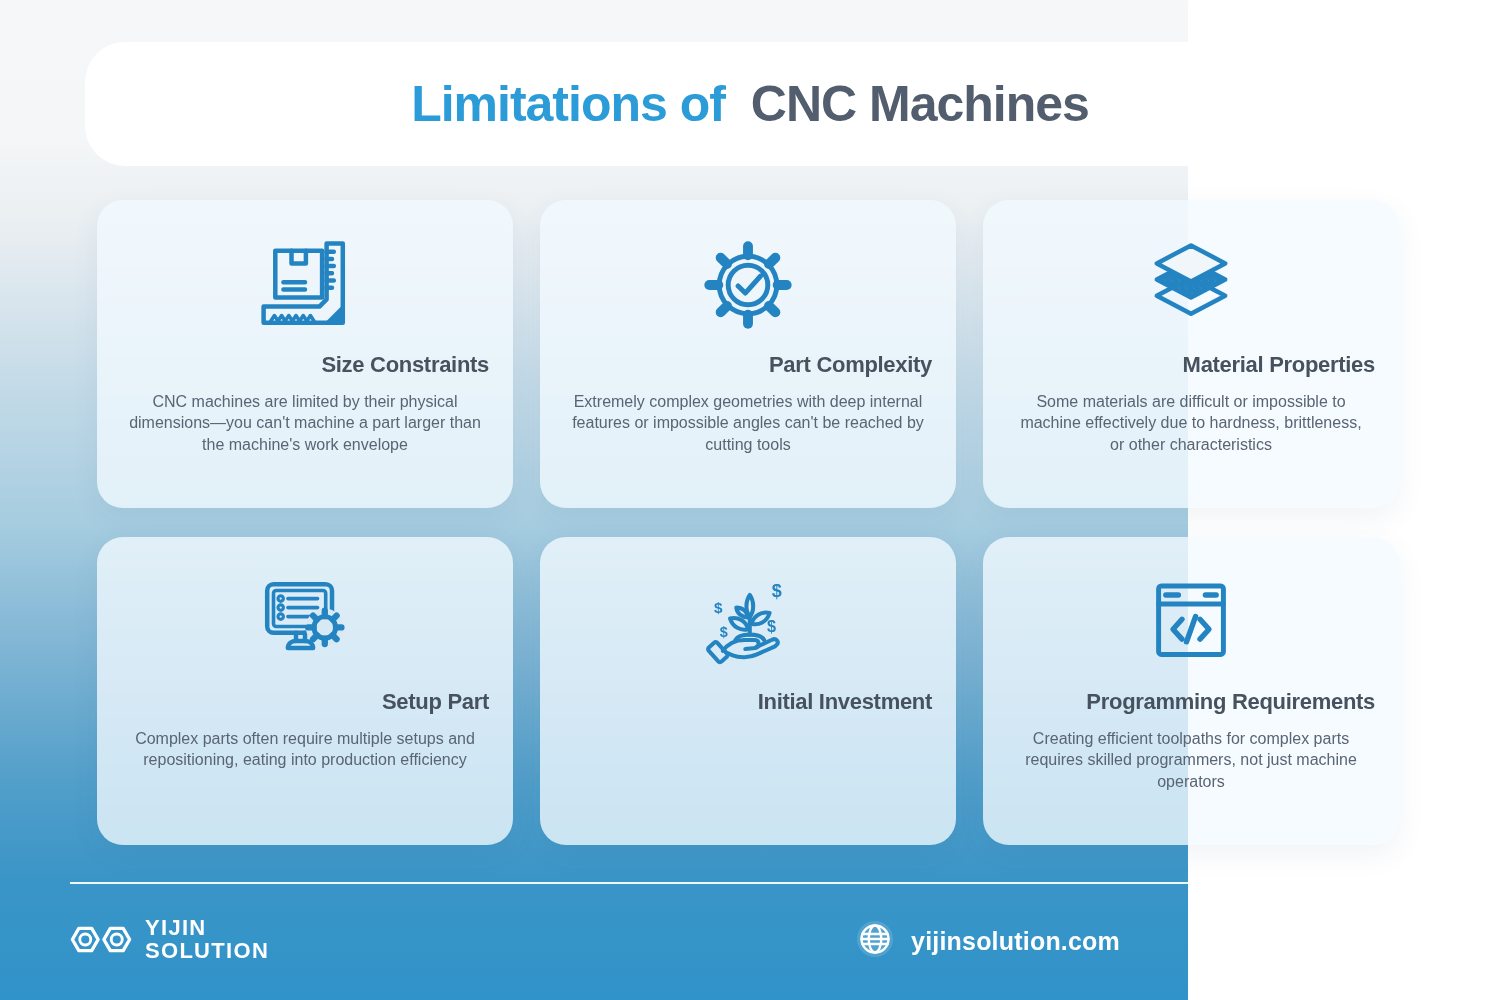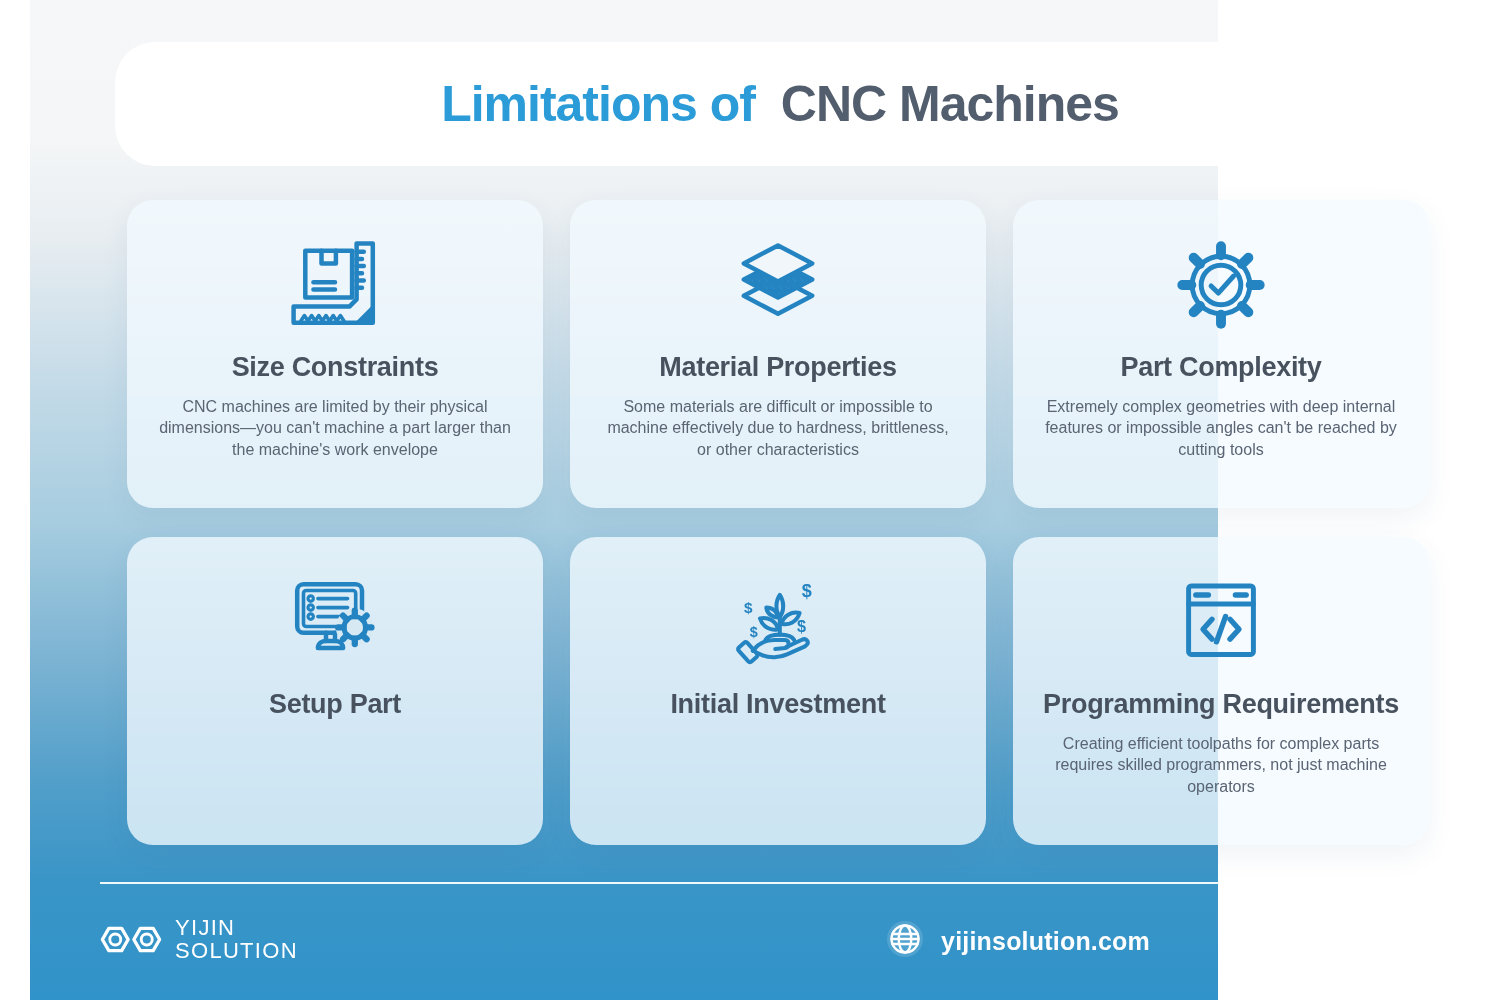--- a/index.html
+++ b/index.html
@@ -5,21 +5,20 @@
   html,body{margin:0;padding:0;}
   body{
     width:1500px;height:1000px;overflow:hidden;
     font-family:"Liberation Sans","DejaVu Sans",sans-serif;
   }
   .canvas{
     position:relative;width:1188px;height:1000px;
     background:linear-gradient(180deg,
       #F6F7F8 0%, #F4F6F7 14%, #E7EDF1 24%, #C5DBE8 38%,
       #A7CDE0 52%, #7CB3D3 66%, #529FCA 78%, #3A95C7 88%, #3093C9 100%);
-    margin-left:30px;
   }
   
   .header-panel{
     position:absolute;left:85px;top:42px;width:1330px;height:124px;
     background:#ffffff;border-radius:40px;
     display:flex;align-items:center;justify-content:center;
   }
   .title{margin:0;font-size:50px;font-weight:bold;letter-spacing:-1px;}
   .t-blue{color:#2B9CD8;}
   .t-dark{color:#525D6D;margin-left:13px;}
@@ -31,39 +30,39 @@
   }
   .card{
     background:rgba(242,250,255,0.78);
     border-radius:26px;text-align:center;
     padding:38px 24px 0;box-sizing:border-box;
     box-shadow:0 10px 28px rgba(40,90,130,0.07);
   }
   .icon{height:94px;display:flex;align-items:center;justify-content:center;}
   .icon svg{height:90px;width:auto;display:block;}
   .card-title{
-    margin:20px 0 0;font-size:27px;font-weight:bold;color:#48525F;
-    letter-spacing:-0.3px;white-space:nowrap;
+    margin:20px 0 0;font-size:22px;font-weight:bold;color:#48525F;
+    letter-spacing:-0.3px;white-space:nowrap;text-align:right;
   }
   .card-desc{
     margin:13px auto 0;max-width:356px;
     font-size:16px;line-height:1.34;color:#5A6473;
   }
   
   .divider{
     position:absolute;left:70px;top:882px;width:1360px;height:2px;
     background:rgba(255,255,255,0.92);
   }
   .brand{
     position:absolute;left:70px;top:916px;
     display:flex;align-items:center;gap:13px;color:#ffffff;
   }
   .brand-mark svg{display:block;}
   .brand-text{
-    font-weight:normal;font-size:22px;letter-spacing:1.3px;line-height:1.06;
+    font-weight:bold;font-size:22px;letter-spacing:1.3px;line-height:1.06;
     text-align:left;
   }
   .brand-text span{display:block;}
   .website{
     position:absolute;right:68px;top:920px;
     display:flex;align-items:center;gap:17px;color:#ffffff;
   }
   .website-text{font-size:25px;font-weight:bold;letter-spacing:0.2px;}
 </style>
 </head>
@@ -87,38 +86,20 @@
           <path d="M35 12 V26 H51 V12"></path>
           <path d="M26 47 H50 M26 55 H50"></path>
           <path d="M74 4 H92 V92 H4 V74 H66 L74 66 Z"></path>
           <path d="M74 13 H82 M74 21 H80 M74 29 H82 M74 37 H80 M74 45 H82 M74 53 H80"></path>
           <path d="M12 90 L16 84 L20 90 L24 84 L28 90 L32 84 L36 90 L40 84 L44 90 L48 84 L52 90 L56 84 L60 90" stroke-width="4"></path>
           <path d="M92 72 L92 92 L72 92 Z" fill="#2484C2" stroke="none"></path>
         </svg>
       </div>
       <h2 class="card-title">Size Constraints</h2>
       <p class="card-desc">CNC machines are limited by their physical dimensions—you can't machine a part larger than the machine's work envelope</p>
-    </section>
-
-    <section class="card">
-      <div class="icon">
-        <svg viewBox="0 0 100 100" fill="none" stroke="#2484C2" stroke-width="5" stroke-linecap="round" stroke-linejoin="round">
-          <defs>
-            <pattern id="dotp" width="8" height="8" patternUnits="userSpaceOnUse">
-              <rect width="8" height="8" fill="#F0F6FA"></rect>
-              <circle cx="2.5" cy="2.5" r="1.4" fill="#2484C2"></circle>
-            </pattern>
-          </defs>
-          <path d="M50 42 L88 62 L50 82 L12 62 Z"></path>
-          <path d="M50 24 L88 44 L50 64 L12 44 Z" fill="url(#dotp)"></path>
-          <path d="M50 6 L88 26 L50 46 L12 26 Z" fill="#F0F6FA"></path>
-        </svg>
-      </div>
-      <h2 class="card-title">Material Properties</h2>
-      <p class="card-desc">Some materials are difficult or impossible to machine effectively due to hardness, brittleness, or other characteristics</p>
     </section>
 
     <section class="card">
       <div class="icon">
         <svg viewBox="0 0 100 100" fill="none" stroke="#2484C2" stroke-width="5.5" stroke-linecap="round" stroke-linejoin="round">
           <circle cx="50" cy="50" r="32"></circle>
           <g stroke-width="11">
             <path d="M83 50 L93 50"></path>
             <path d="M73.3 73.3 L80.4 80.4"></path>
             <path d="M50 83 L50 93"></path>
@@ -127,20 +108,38 @@
             <path d="M26.7 26.7 L19.6 19.6"></path>
             <path d="M50 17 L50 7"></path>
             <path d="M73.3 26.7 L80.4 19.6"></path>
           </g>
           <circle cx="50" cy="50" r="22"></circle>
           <path d="M39 51 L47 59 L64 40"></path>
         </svg>
       </div>
       <h2 class="card-title">Part Complexity</h2>
       <p class="card-desc">Extremely complex geometries with deep internal features or impossible angles can't be reached by cutting tools</p>
+    </section>
+
+    <section class="card">
+      <div class="icon">
+        <svg viewBox="0 0 100 100" fill="none" stroke="#2484C2" stroke-width="5" stroke-linecap="round" stroke-linejoin="round">
+          <defs>
+            <pattern id="dotp" width="8" height="8" patternUnits="userSpaceOnUse">
+              <rect width="8" height="8" fill="#F0F6FA"></rect>
+              <circle cx="2.5" cy="2.5" r="1.4" fill="#2484C2"></circle>
+            </pattern>
+          </defs>
+          <path d="M50 42 L88 62 L50 82 L12 62 Z"></path>
+          <path d="M50 24 L88 44 L50 64 L12 44 Z" fill="url(#dotp)"></path>
+          <path d="M50 6 L88 26 L50 46 L12 26 Z" fill="#F0F6FA"></path>
+        </svg>
+      </div>
+      <h2 class="card-title">Material Properties</h2>
+      <p class="card-desc">Some materials are difficult or impossible to machine effectively due to hardness, brittleness, or other characteristics</p>
     </section>
 
     <section class="card">
       <div class="icon">
         <svg viewBox="0 0 100 100" fill="none" stroke="#2484C2" stroke-width="5" stroke-linecap="round" stroke-linejoin="round">
           <rect x="8" y="8" width="72" height="54" rx="7"></rect>
           <rect x="15" y="15" width="58" height="40" rx="3" stroke-width="4"></rect>
           <g stroke-width="3.5">
             <circle cx="23" cy="24" r="3"></circle>
             <circle cx="23" cy="34" r="3"></circle>
@@ -159,20 +158,21 @@
             <path d="M72 68.5 L72 74.5"></path>
             <path d="M63.2 64.8 L58.9 69.1"></path>
             <path d="M59.5 56 L53.5 56"></path>
             <path d="M63.2 47.2 L58.9 42.9"></path>
             <path d="M72 43.5 L72 37.5"></path>
             <path d="M80.8 47.2 L85.1 42.9"></path>
           </g>
         </svg>
       </div>
       <h2 class="card-title">Setup Part</h2>
+      <p class="card-desc">Complex parts often require multiple setups and repositioning, eating into production efficiency</p>
     </section>
 
     <section class="card">
       <div class="icon">
         <svg viewBox="0 0 100 100" fill="none" stroke="#2484C2" stroke-width="4.5" stroke-linecap="round" stroke-linejoin="round">
           <path d="M52 64 V44"></path>
           <path d="M52 44 C47 38 47 27 52 20 C57 27 57 38 52 44 Z"></path>
           <path d="M50 58 C42 60 33 56 30 46 C39 44 48 49 50 58 Z"></path>
           <path d="M54 52 C62 54 71 50 74 40 C65 38 56 43 54 52 Z"></path>
           <path d="M50 45 C44 45 38 41 37 34 C44 34 49 38 50 45 Z"></path>

